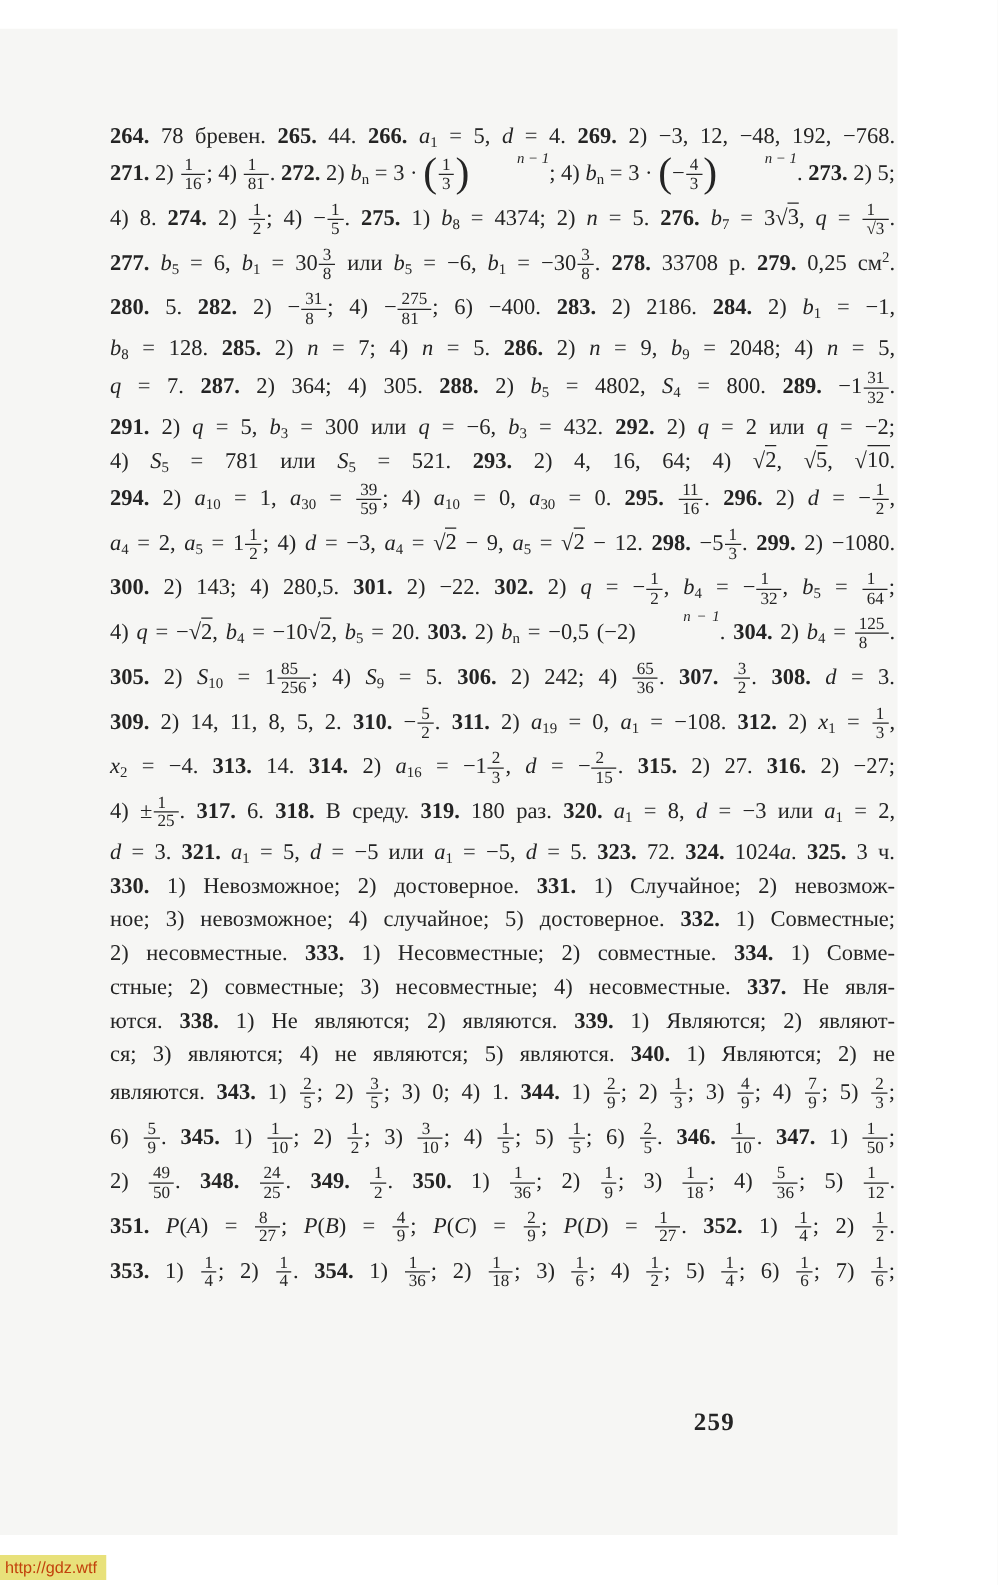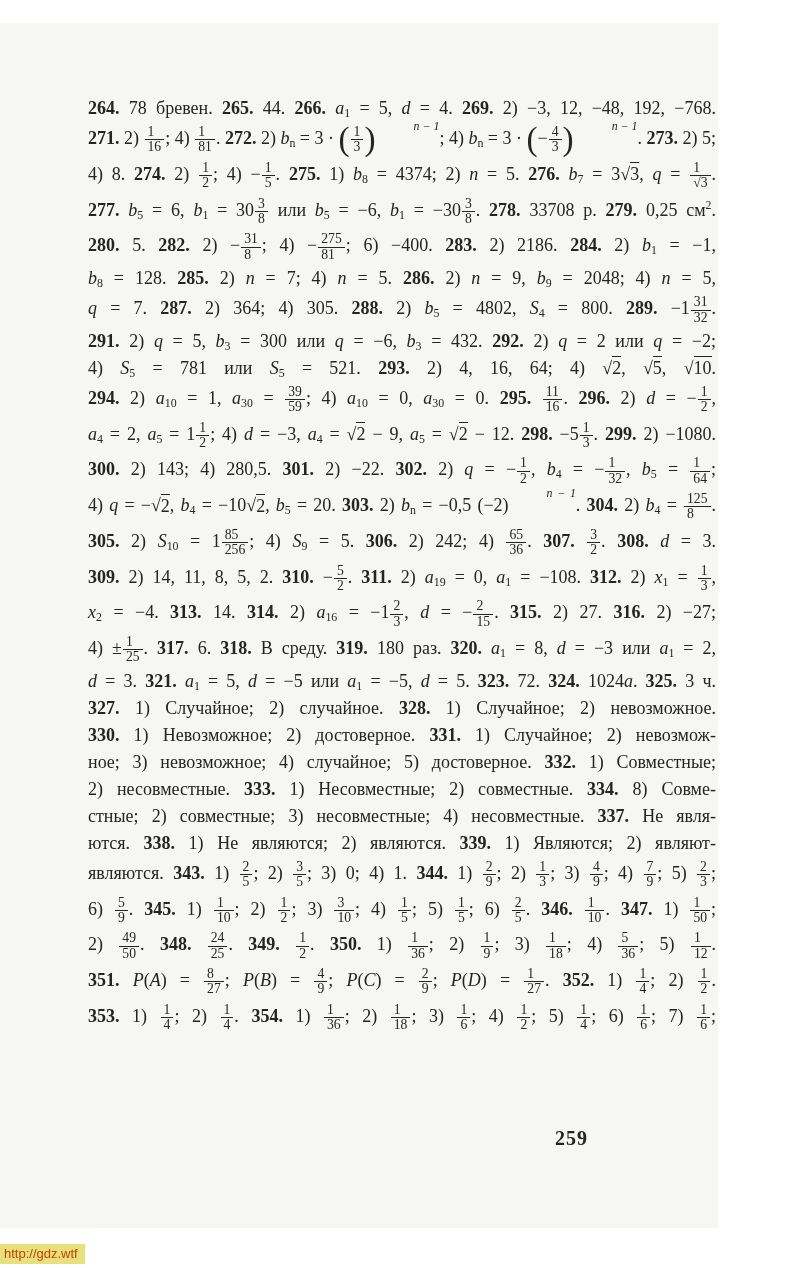--- a/index.html
+++ b/index.html
@@ -69,26 +69,26 @@
       <div class="line"><span class="run">4) </span><span class="i">S</span><span class="sub">5</span><span class="run"> = 781 или </span><span class="i">S</span><span class="sub">5</span><span class="run"> = 521. </span><span class="b">293.</span><span class="run"> 2) 4, 16, 64; 4) </span><span class="sqrt"><span class="rad">√</span><span class="sqrt-arg">2</span></span><span class="run">, </span><span class="sqrt"><span class="rad">√</span><span class="sqrt-arg">5</span></span><span class="run">, </span><span class="sqrt"><span class="rad">√</span><span class="sqrt-arg">10</span></span><span class="run">.</span></div>
       <div class="line tall"><span class="b">294.</span><span class="run"> 2) </span><span class="i">a</span><span class="sub">10</span><span class="run"> = 1, </span><span class="i">a</span><span class="sub">30</span><span class="run"> = </span><span class="frac"><span class="fn">39</span><span class="fd">59</span></span><span class="run">; 4) </span><span class="i">a</span><span class="sub">10</span><span class="run"> = 0, </span><span class="i">a</span><span class="sub">30</span><span class="run"> = 0. </span><span class="b">295.</span><span class="run"> </span><span class="frac"><span class="fn">11</span><span class="fd">16</span></span><span class="run">. </span><span class="b">296.</span><span class="run"> 2) </span><span class="i">d</span><span class="run"> = −</span><span class="frac"><span class="fn">1</span><span class="fd">2</span></span><span class="run">,</span></div>
       <div class="line tall"><span class="i">a</span><span class="sub">4</span><span class="run"> = 2, </span><span class="i">a</span><span class="sub">5</span><span class="run"> = 1</span><span class="frac"><span class="fn">1</span><span class="fd">2</span></span><span class="run">; 4) </span><span class="i">d</span><span class="run"> = −3, </span><span class="i">a</span><span class="sub">4</span><span class="run"> = </span><span class="sqrt"><span class="rad">√</span><span class="sqrt-arg">2</span></span><span class="run"> − 9, </span><span class="i">a</span><span class="sub">5</span><span class="run"> = </span><span class="sqrt"><span class="rad">√</span><span class="sqrt-arg">2</span></span><span class="run"> − 12. </span><span class="b">298.</span><span class="run"> −5</span><span class="frac"><span class="fn">1</span><span class="fd">3</span></span><span class="run">. </span><span class="b">299.</span><span class="run"> 2) −1080.</span></div>
       <div class="line tall"><span class="b">300.</span><span class="run"> 2) 143; 4) 280,5. </span><span class="b">301.</span><span class="run"> 2) −22. </span><span class="b">302.</span><span class="run"> 2) </span><span class="i">q</span><span class="run"> = −</span><span class="frac"><span class="fn">1</span><span class="fd">2</span></span><span class="run">, </span><span class="i">b</span><span class="sub">4</span><span class="run"> = −</span><span class="frac"><span class="fn">1</span><span class="fd">32</span></span><span class="run">, </span><span class="i">b</span><span class="sub">5</span><span class="run"> = </span><span class="frac"><span class="fn">1</span><span class="fd">64</span></span><span class="run">;</span></div>
       <div class="line tall"><span class="run">4) </span><span class="i">q</span><span class="run"> = −</span><span class="sqrt"><span class="rad">√</span><span class="sqrt-arg">2</span></span><span class="run">, </span><span class="i">b</span><span class="sub">4</span><span class="run"> = −10</span><span class="sqrt"><span class="rad">√</span><span class="sqrt-arg">2</span></span><span class="run">, </span><span class="i">b</span><span class="sub">5</span><span class="run"> = 20. </span><span class="b">303.</span><span class="run"> 2) </span><span class="i">b</span><span class="sub">n</span><span class="run"> = −0,5 (−2)</span><span class="sup i-exp exp-raised">n − 1</span><span class="run">. </span><span class="b">304.</span><span class="run"> 2) </span><span class="i">b</span><span class="sub">4</span><span class="run"> = </span><span class="frac"><span class="fn">125</span><span class="fd">8</span></span><span class="run">.</span></div>
       <div class="line tall"><span class="b">305.</span><span class="run"> 2) </span><span class="i">S</span><span class="sub">10</span><span class="run"> = 1</span><span class="frac"><span class="fn">85</span><span class="fd">256</span></span><span class="run">; 4) </span><span class="i">S</span><span class="sub">9</span><span class="run"> = 5. </span><span class="b">306.</span><span class="run"> 2) 242; 4) </span><span class="frac"><span class="fn">65</span><span class="fd">36</span></span><span class="run">. </span><span class="b">307.</span><span class="run"> </span><span class="frac"><span class="fn">3</span><span class="fd">2</span></span><span class="run">. </span><span class="b">308.</span><span class="run"> </span><span class="i">d</span><span class="run"> = 3.</span></div>
       <div class="line tall"><span class="b">309.</span><span class="run"> 2) 14, 11, 8, 5, 2. </span><span class="b">310.</span><span class="run"> −</span><span class="frac"><span class="fn">5</span><span class="fd">2</span></span><span class="run">. </span><span class="b">311.</span><span class="run"> 2) </span><span class="i">a</span><span class="sub">19</span><span class="run"> = 0, </span><span class="i">a</span><span class="sub">1</span><span class="run"> = −108. </span><span class="b">312.</span><span class="run"> 2) </span><span class="i">x</span><span class="sub">1</span><span class="run"> = </span><span class="frac"><span class="fn">1</span><span class="fd">3</span></span><span class="run">,</span></div>
       <div class="line tall"><span class="i">x</span><span class="sub">2</span><span class="run"> = −4. </span><span class="b">313.</span><span class="run"> 14. </span><span class="b">314.</span><span class="run"> 2) </span><span class="i">a</span><span class="sub">16</span><span class="run"> = −1</span><span class="frac"><span class="fn">2</span><span class="fd">3</span></span><span class="run">, </span><span class="i">d</span><span class="run"> = −</span><span class="frac"><span class="fn">2</span><span class="fd">15</span></span><span class="run">. </span><span class="b">315.</span><span class="run"> 2) 27. </span><span class="b">316.</span><span class="run"> 2) −27;</span></div>
       <div class="line tall"><span class="run">4) ±</span><span class="frac"><span class="fn">1</span><span class="fd">25</span></span><span class="run">. </span><span class="b">317.</span><span class="run"> 6. </span><span class="b">318.</span><span class="run"> В среду. </span><span class="b">319.</span><span class="run"> 180 раз. </span><span class="b">320.</span><span class="run"> </span><span class="i">a</span><span class="sub">1</span><span class="run"> = 8, </span><span class="i">d</span><span class="run"> = −3 или </span><span class="i">a</span><span class="sub">1</span><span class="run"> = 2,</span></div>
       <div class="line"><span class="i">d</span><span class="run"> = 3. </span><span class="b">321.</span><span class="run"> </span><span class="i">a</span><span class="sub">1</span><span class="run"> = 5, </span><span class="i">d</span><span class="run"> = −5 или </span><span class="i">a</span><span class="sub">1</span><span class="run"> = −5, </span><span class="i">d</span><span class="run"> = 5. </span><span class="b">323.</span><span class="run"> 72. </span><span class="b">324.</span><span class="run"> 1024</span><span class="i">a</span><span class="run">. </span><span class="b">325.</span><span class="run"> 3 ч.</span></div>
-      <div class="line"><span class="b">327.</span><span class="run"> 1) Случайное; 2) случайное. </span><span class="b">328.</span><span class="run"> 1) Случайное; 2) невозможное.</span></div>
       <div class="line"><span class="b">330.</span><span class="run"> 1) Невозможное; 2) достоверное. </span><span class="b">331.</span><span class="run"> 1) Случайное; 2) невозмож-</span></div>
       <div class="line"><span class="run">ное; 3) невозможное; 4) случайное; 5) достоверное. </span><span class="b">332.</span><span class="run"> 1) Совместные;</span></div>
-      <div class="line"><span class="run">2) несовместные. </span><span class="b">333.</span><span class="run"> 1) Несовместные; 2) совместные. </span><span class="b">334.</span><span class="run"> 8) Совме-</span></div>
+      <div class="line"><span class="run">2) несовместные. </span><span class="b">333.</span><span class="run"> 1) Несовместные; 2) совместные. </span><span class="b">334.</span><span class="run"> 1) Совме-</span></div>
       <div class="line"><span class="run">стные; 2) совместные; 3) несовместные; 4) несовместные. </span><span class="b">337.</span><span class="run"> Не явля-</span></div>
       <div class="line"><span class="run">ются. </span><span class="b">338.</span><span class="run"> 1) Не являются; 2) являются. </span><span class="b">339.</span><span class="run"> 1) Являются; 2) являют-</span></div>
+      <div class="line"><span class="run">ся; 3) являются; 4) не являются; 5) являются. </span><span class="b">340.</span><span class="run"> 1) Являются; 2) не</span></div>
       <div class="line tall"><span class="run">являются. </span><span class="b">343.</span><span class="run"> 1) </span><span class="frac"><span class="fn">2</span><span class="fd">5</span></span><span class="run">; 2) </span><span class="frac"><span class="fn">3</span><span class="fd">5</span></span><span class="run">; 3) 0; 4) 1. </span><span class="b">344.</span><span class="run"> 1) </span><span class="frac"><span class="fn">2</span><span class="fd">9</span></span><span class="run">; 2) </span><span class="frac"><span class="fn">1</span><span class="fd">3</span></span><span class="run">; 3) </span><span class="frac"><span class="fn">4</span><span class="fd">9</span></span><span class="run">; 4) </span><span class="frac"><span class="fn">7</span><span class="fd">9</span></span><span class="run">; 5) </span><span class="frac"><span class="fn">2</span><span class="fd">3</span></span><span class="run">;</span></div>
       <div class="line tall"><span class="run">6) </span><span class="frac"><span class="fn">5</span><span class="fd">9</span></span><span class="run">. </span><span class="b">345.</span><span class="run"> 1) </span><span class="frac"><span class="fn">1</span><span class="fd">10</span></span><span class="run">; 2) </span><span class="frac"><span class="fn">1</span><span class="fd">2</span></span><span class="run">; 3) </span><span class="frac"><span class="fn">3</span><span class="fd">10</span></span><span class="run">; 4) </span><span class="frac"><span class="fn">1</span><span class="fd">5</span></span><span class="run">; 5) </span><span class="frac"><span class="fn">1</span><span class="fd">5</span></span><span class="run">; 6) </span><span class="frac"><span class="fn">2</span><span class="fd">5</span></span><span class="run">. </span><span class="b">346.</span><span class="run"> </span><span class="frac"><span class="fn">1</span><span class="fd">10</span></span><span class="run">. </span><span class="b">347.</span><span class="run"> 1) </span><span class="frac"><span class="fn">1</span><span class="fd">50</span></span><span class="run">;</span></div>
       <div class="line tall"><span class="run">2) </span><span class="frac"><span class="fn">49</span><span class="fd">50</span></span><span class="run">. </span><span class="b">348.</span><span class="run"> </span><span class="frac"><span class="fn">24</span><span class="fd">25</span></span><span class="run">. </span><span class="b">349.</span><span class="run"> </span><span class="frac"><span class="fn">1</span><span class="fd">2</span></span><span class="run">. </span><span class="b">350.</span><span class="run"> 1) </span><span class="frac"><span class="fn">1</span><span class="fd">36</span></span><span class="run">; 2) </span><span class="frac"><span class="fn">1</span><span class="fd">9</span></span><span class="run">; 3) </span><span class="frac"><span class="fn">1</span><span class="fd">18</span></span><span class="run">; 4) </span><span class="frac"><span class="fn">5</span><span class="fd">36</span></span><span class="run">; 5) </span><span class="frac"><span class="fn">1</span><span class="fd">12</span></span><span class="run">.</span></div>
       <div class="line tall"><span class="b">351.</span><span class="run"> </span><span class="i">P</span><span class="run">(</span><span class="i">A</span><span class="run">) = </span><span class="frac"><span class="fn">8</span><span class="fd">27</span></span><span class="run">; </span><span class="i">P</span><span class="run">(</span><span class="i">B</span><span class="run">) = </span><span class="frac"><span class="fn">4</span><span class="fd">9</span></span><span class="run">; </span><span class="i">P</span><span class="run">(</span><span class="i">C</span><span class="run">) = </span><span class="frac"><span class="fn">2</span><span class="fd">9</span></span><span class="run">; </span><span class="i">P</span><span class="run">(</span><span class="i">D</span><span class="run">) = </span><span class="frac"><span class="fn">1</span><span class="fd">27</span></span><span class="run">. </span><span class="b">352.</span><span class="run"> 1) </span><span class="frac"><span class="fn">1</span><span class="fd">4</span></span><span class="run">; 2) </span><span class="frac"><span class="fn">1</span><span class="fd">2</span></span><span class="run">.</span></div>
       <div class="line tall"><span class="b">353.</span><span class="run"> 1) </span><span class="frac"><span class="fn">1</span><span class="fd">4</span></span><span class="run">; 2) </span><span class="frac"><span class="fn">1</span><span class="fd">4</span></span><span class="run">. </span><span class="b">354.</span><span class="run"> 1) </span><span class="frac"><span class="fn">1</span><span class="fd">36</span></span><span class="run">; 2) </span><span class="frac"><span class="fn">1</span><span class="fd">18</span></span><span class="run">; 3) </span><span class="frac"><span class="fn">1</span><span class="fd">6</span></span><span class="run">; 4) </span><span class="frac"><span class="fn">1</span><span class="fd">2</span></span><span class="run">; 5) </span><span class="frac"><span class="fn">1</span><span class="fd">4</span></span><span class="run">; 6) </span><span class="frac"><span class="fn">1</span><span class="fd">6</span></span><span class="run">; 7) </span><span class="frac"><span class="fn">1</span><span class="fd">6</span></span><span class="run">;</span></div>
     </div>
   <div class="page-number">259</div>
 </div>
 
 <a href="#" class="watermark">http://gdz.wtf</a>

